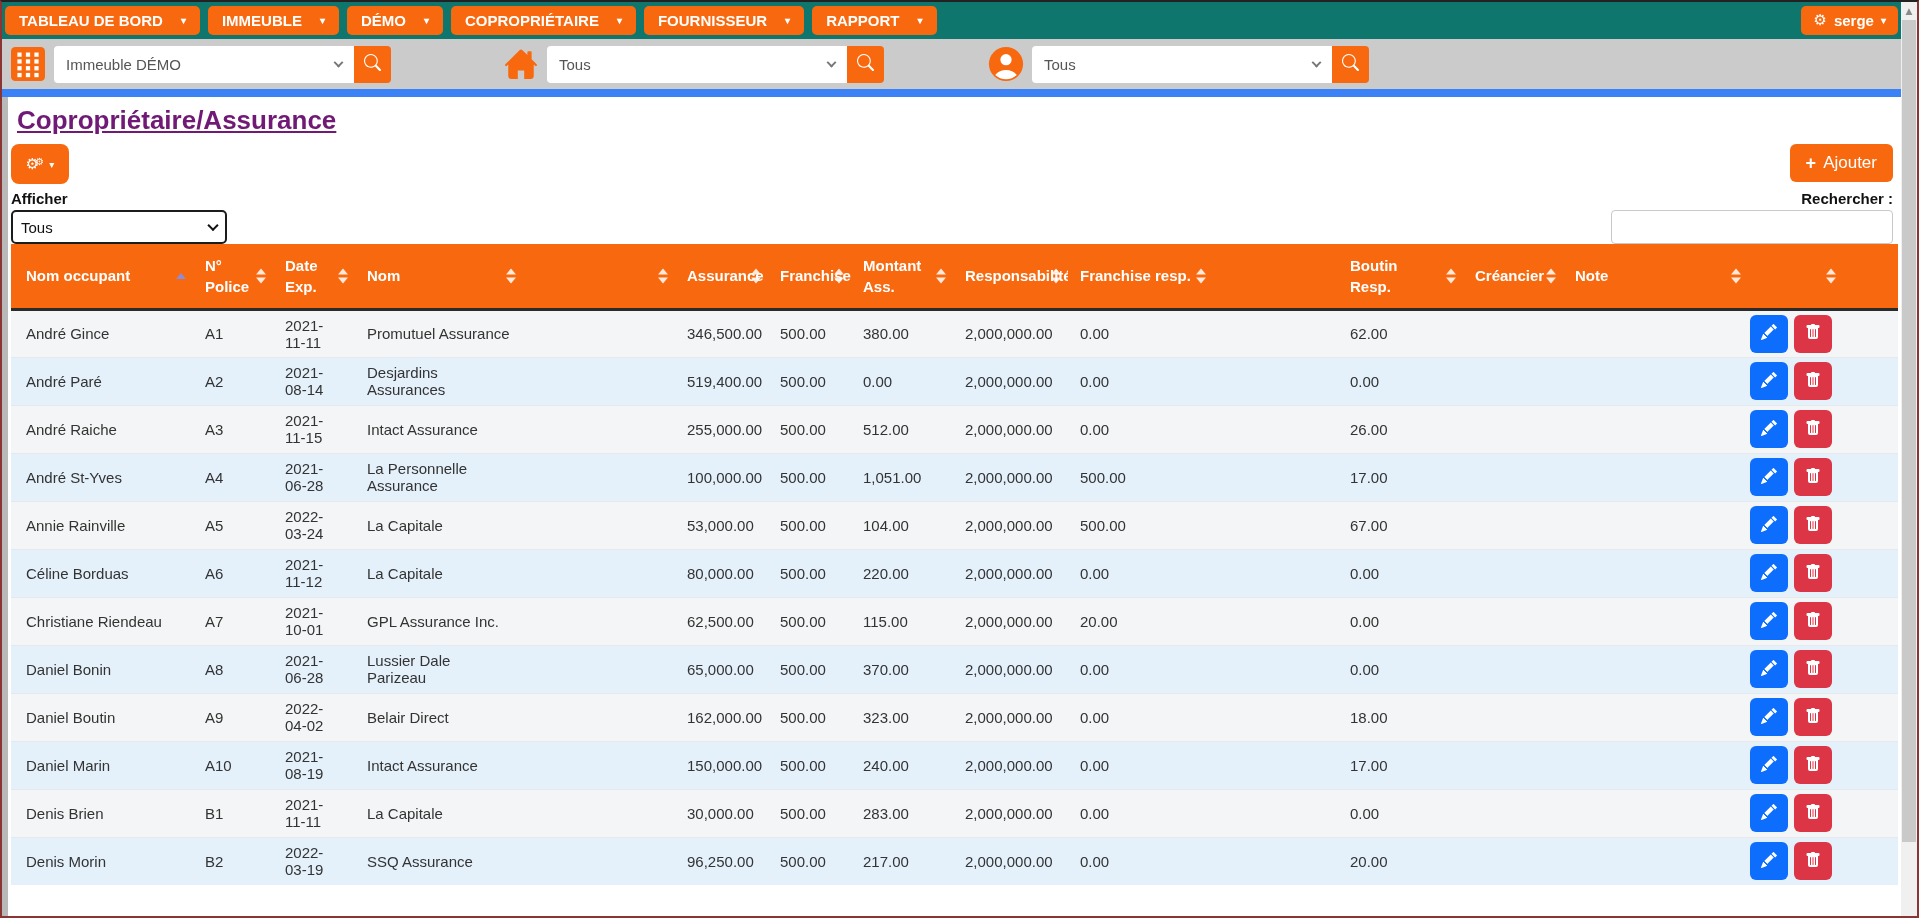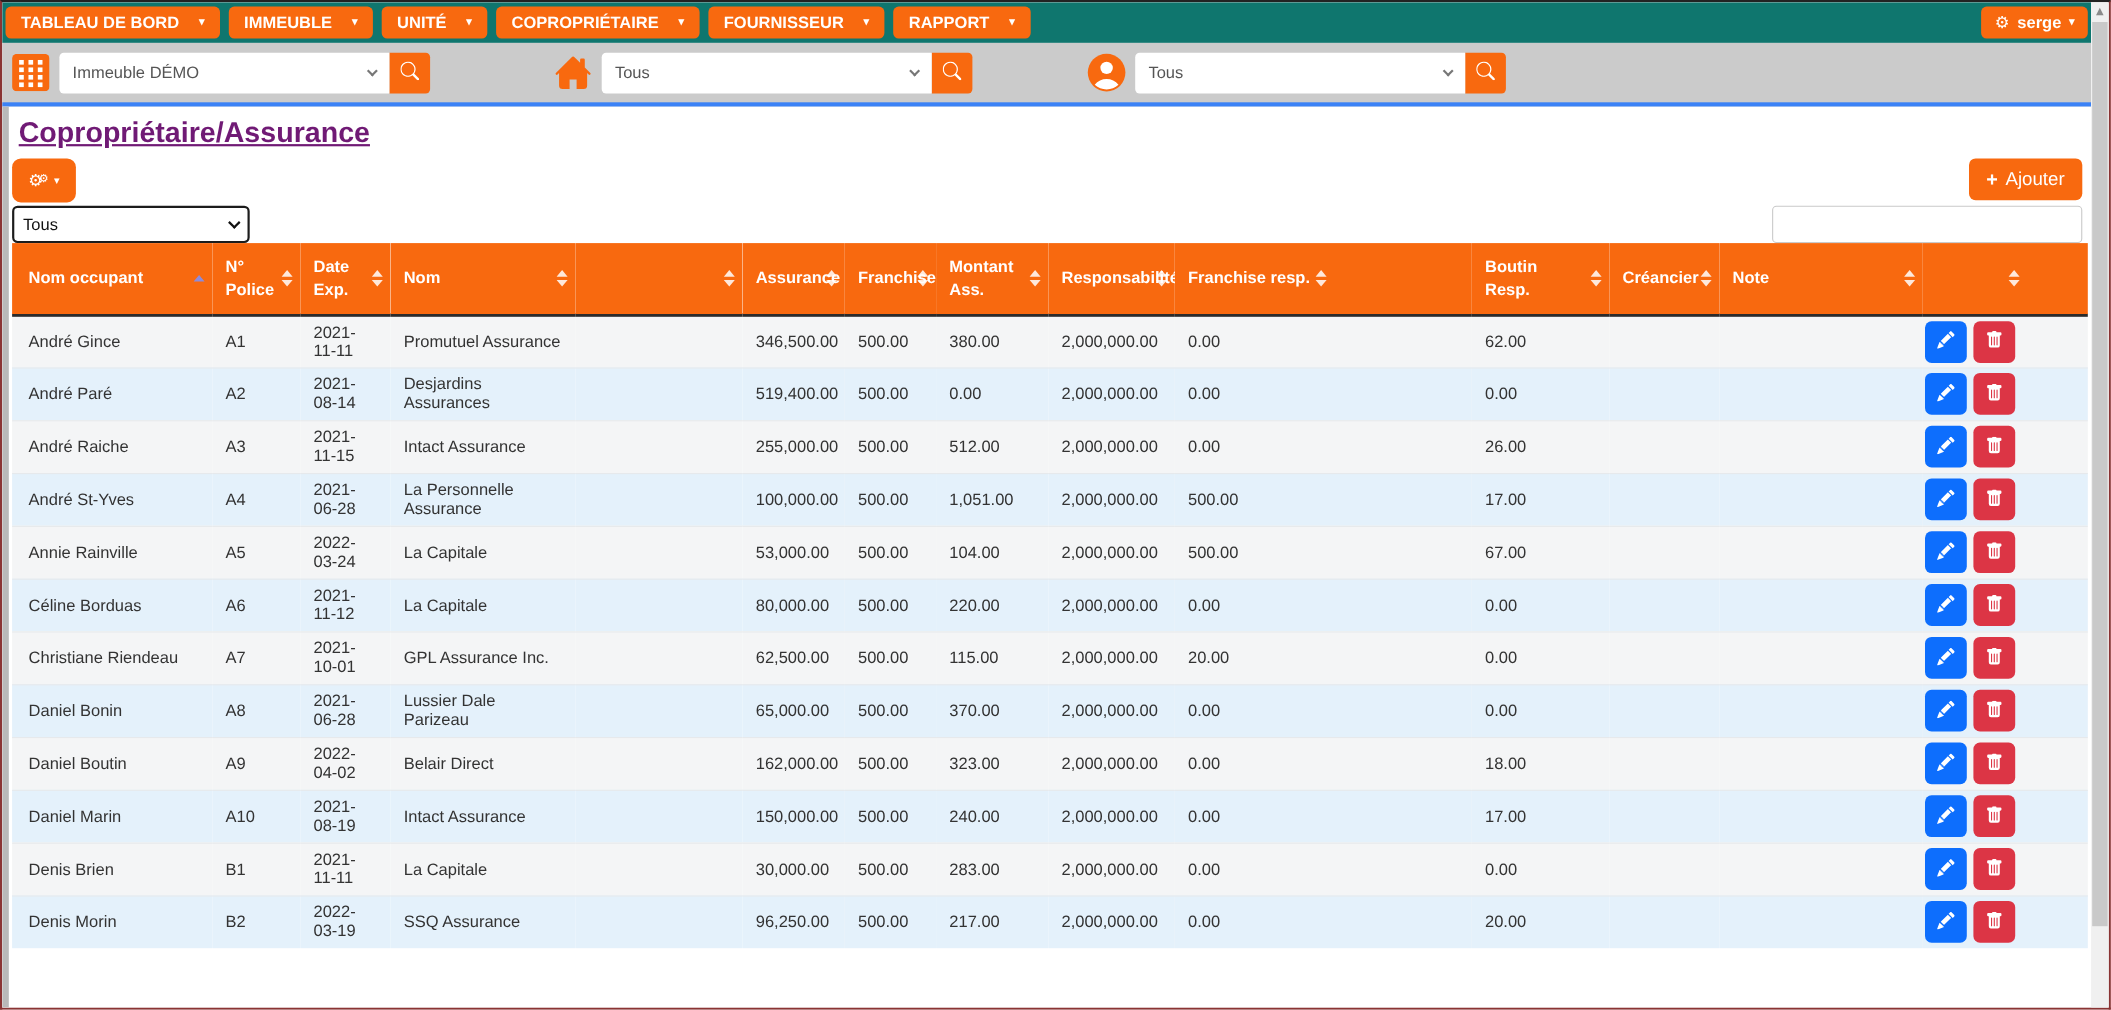--- a/index.html
+++ b/index.html
@@ -12,21 +12,21 @@
   
   .topnav { height:37px; background:#0f766e; display:flex; align-items:center; padding:0 3px; flex:0 0 auto; }
   .nav-btn { display:flex; align-items:center; gap:18px; background:#f8690f; color:#fff;
              border:none; border-radius:5px; padding:6px 14px; margin-right:8px;
              font-family:"Liberation Sans", sans-serif; font-size:15px; font-weight:600; cursor:pointer; white-space:nowrap; }
   .nav-btn .caret { font-size:10px; line-height:1; }
   .user-btn { margin:0 0 0 auto; gap:7px; padding:6px 12px; }
   .user-btn .gear { font-size:15px; line-height:1; font-family:"DejaVu Sans", sans-serif; }
 
   
-  .toolbar { height:58px; background:#cbcbcb; border-bottom:4px solid #3b82f6;
+  .toolbar { height:58px; background:#cbcbcb; border-bottom:8px solid #3b82f6;
              display:flex; align-items:center; padding:0 8px; flex:0 0 auto; }
   .tool-icon { width:36px; height:36px; display:flex; align-items:center; justify-content:center; flex:0 0 auto; }
   .select-group { display:flex; align-items:stretch; height:37px; margin-left:8px; }
   .sel-wrap { position:relative; }
   .sel-wrap select { appearance:none; -webkit-appearance:none; border:none; background:#fff;
              height:37px; width:300px; border-radius:4px 0 0 4px; padding:0 30px 0 12px;
              font-family:"Liberation Sans", sans-serif; font-size:15px; color:#555; }
   .sel-wrap .chev { position:absolute; right:12px; top:50%; width:7px; height:7px;
              border-right:2px solid #777; border-bottom:2px solid #777;
              transform:translateY(-70%) rotate(45deg); pointer-events:none; }
@@ -98,21 +98,21 @@
     <nav class="topnav">
       <button class="nav-btn">
         <span>TABLEAU DE BORD</span>
         <span class="caret">▾</span>
       </button>
       <button class="nav-btn">
         <span>IMMEUBLE</span>
         <span class="caret">▾</span>
       </button>
       <button class="nav-btn">
-        <span>UNITÉ</span>
+        <span>DÉMO</span>
         <span class="caret">▾</span>
       </button>
       <button class="nav-btn">
         <span>COPROPRIÉTAIRE</span>
         <span class="caret">▾</span>
       </button>
       <button class="nav-btn">
         <span>FOURNISSEUR</span>
         <span class="caret">▾</span>
       </button>
@@ -215,20 +215,24 @@
         <button class="gear-dd-btn">
           <span class="gears"><span>⚙</span><span class="small">⚙</span></span>
           <span class="caret">▾</span>
         </button>
         <button class="add-btn">
           <span class="plus">+</span>
           <span>Ajouter</span>
         </button>
       </div>
 
+      <div class="ctrl-row">
+        <div class="lbl">Afficher</div>
+        <div class="lbl">Rechercher :</div>
+      </div>
 
       <div class="ctrl-row">
         <div class="show-select-wrap">
           <select>
             <option>Tous</option>
           </select>
           <span class="chev"></span>
         </div>
         <input class="search-input" type="text" value="" style="">
       </div>

